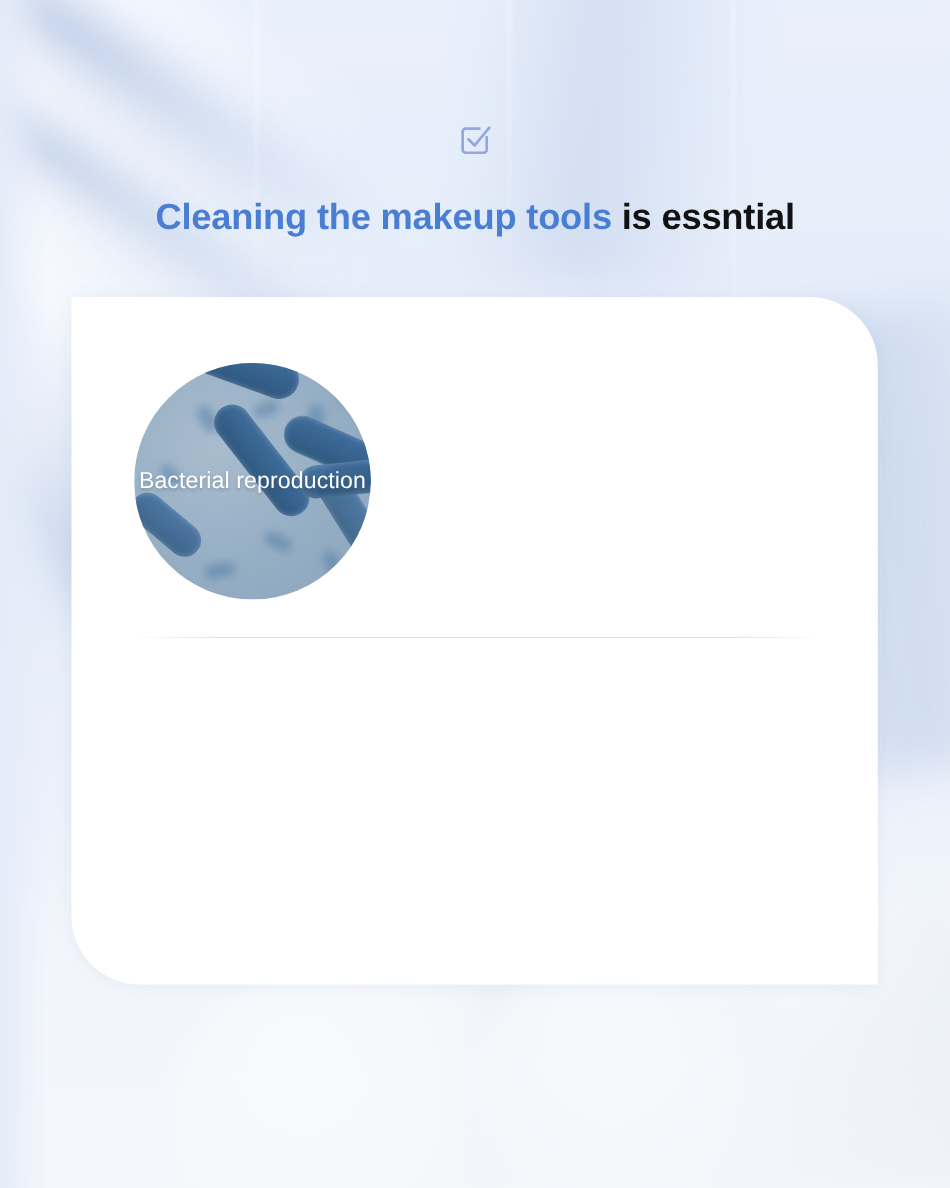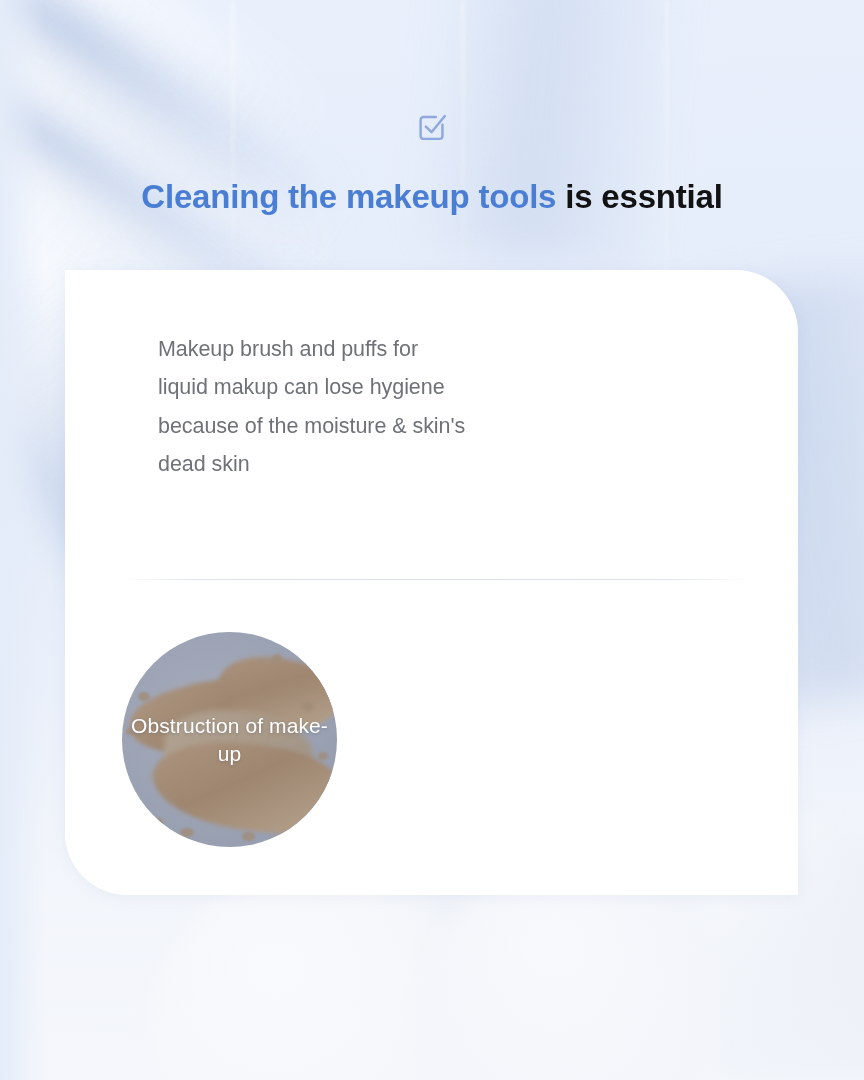--- a/index.html
+++ b/index.html
@@ -271,44 +271,43 @@
     </svg>
 
     <div class="title">
       <span class="blue">Cleaning the makeup tools</span><span class="black"> is essntial</span>
     </div>
   </div>
 
   <div class="card">
 
     <div class="row one">
-      <div class="row-text">Makeup brush and puffs for
-liquid makup can lose hygiene
-because of the moisture &amp; skin's
-dead skin</div>
-    </div>
-
-    <div class="divider"></div>
-
-    <div class="row two">
       <div class="circle">
-        <div class="photo-powder">
-          <div class="powder-mass p1"></div>
-          <div class="powder-mass p3"></div>
-          <div class="powder-smooth"></div>
-          <div class="powder-mass p2"></div>
-          <div class="powder-fleck" style="left:16px;  top:60px;  width:12px; height:9px;"></div>
-          <div class="powder-fleck" style="left:4px;   top:96px;  width:9px;  height:7px;"></div>
-          <div class="powder-fleck" style="left:30px;  top:186px; width:11px; height:8px;"></div>
-          <div class="powder-fleck" style="left:58px;  top:196px; width:14px; height:9px;"></div>
-          <div class="powder-fleck" style="left:180px; top:70px;  width:12px; height:9px;"></div>
-          <div class="powder-fleck" style="left:196px; top:120px; width:10px; height:8px;"></div>
-          <div class="powder-fleck" style="left:120px; top:200px; width:13px; height:9px;"></div>
-          <div class="powder-fleck" style="left:150px; top:22px;  width:10px; height:8px;"></div>
+        <div class="photo-bacteria">
+          <div class="blob k1"></div>
+            <div class="blob k2"></div>
+            <div class="blob k3"></div>
+          <div class="blob k4"></div>
+            <div class="blob k5"></div>
+            <div class="blob k6"></div>
+          <div class="blob k7"></div>
+            <div class="blob k8"></div>
+            <div class="blob k9"></div>
+          <div class="rod r1"></div>
+            <div class="rod r4"></div>
+            <div class="rod r5"></div>
+          <div class="rod r6"></div>
+            <div class="rod r2"></div>
+            <div class="rod r3"></div>
         </div>
-        <div class="circle-label">Obstruction
-of make-up</div>
+        <div class="circle-label">Bacterial
+reproduction</div>
       </div>
     </div>
+
+    <div class="divider"></div>
+
+    <div class="row two">
+    </div>
   </div>
 
 
 </div>
 
 </body></html>

